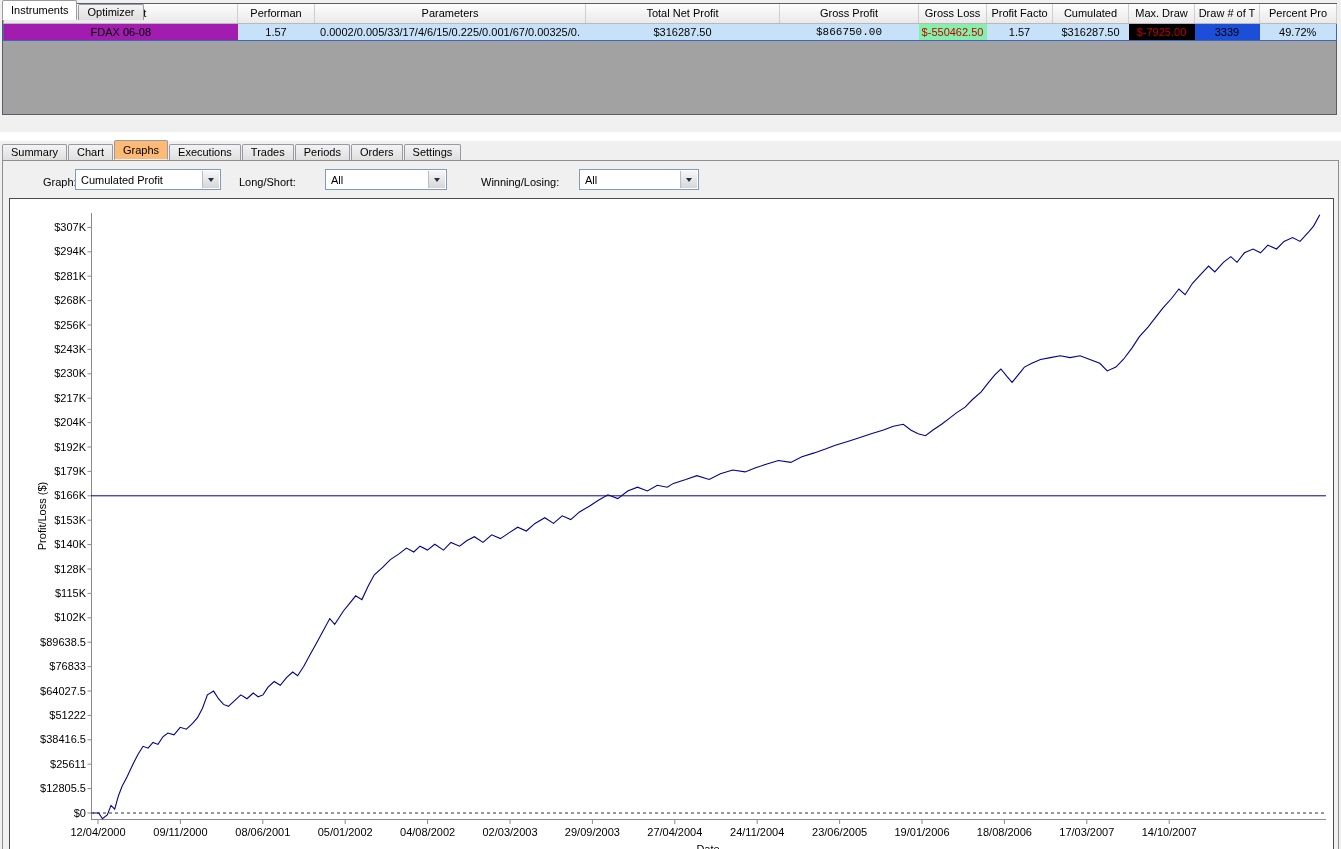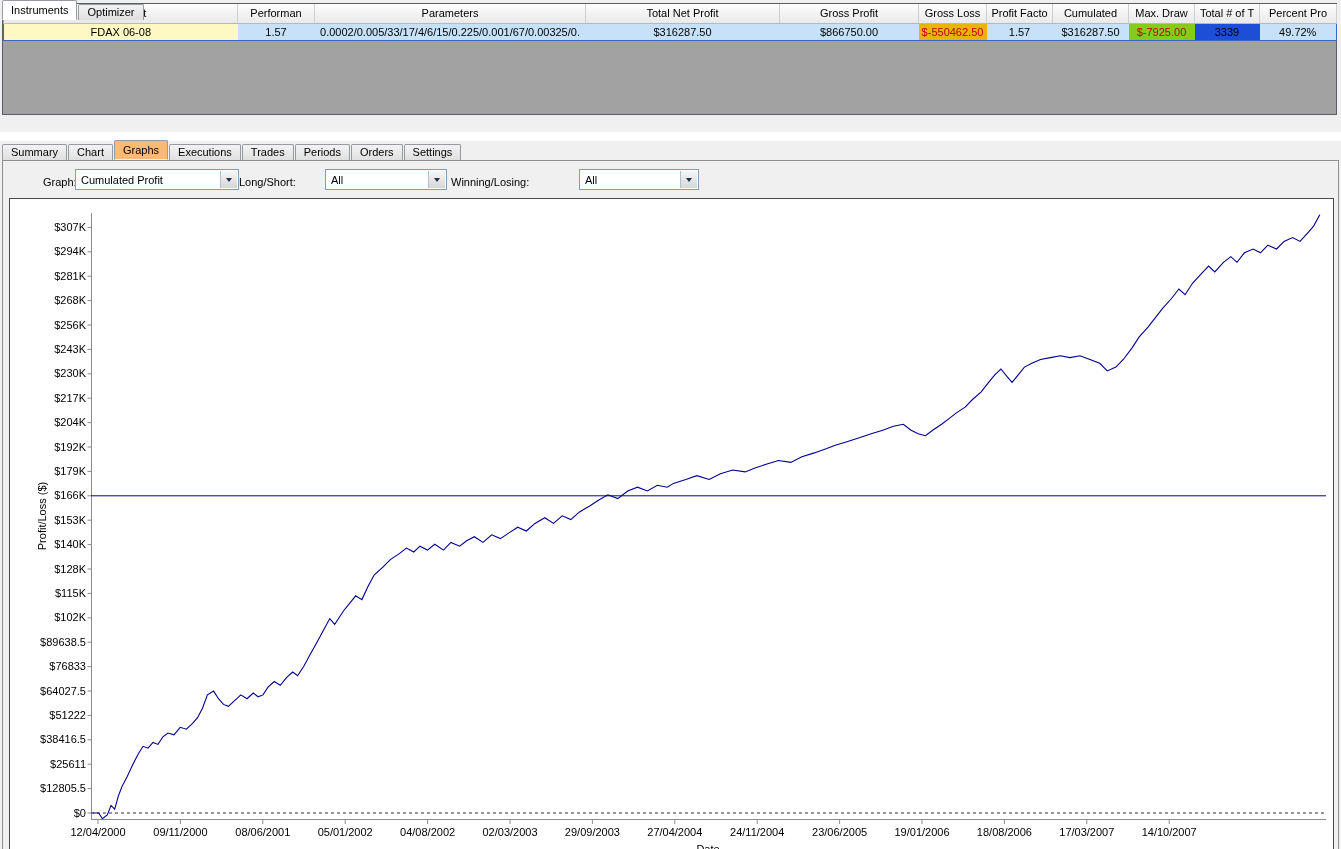--- a/index.html
+++ b/index.html
@@ -106,35 +106,35 @@
         <tr>
           <th>Instrument</th>
           <th>Performan</th>
           <th>Parameters</th>
           <th>Total Net Profit</th>
           <th>Gross Profit</th>
           <th>Gross Loss</th>
           <th>Profit Facto</th>
           <th>Cumulated</th>
           <th>Max. Draw</th>
-          <th>Total # of T</th>
+          <th>Draw # of T</th>
           <th>Percent Pro</th>
         </tr>
       </thead>
       <tbody>
         <tr class="selected">
-          <td style="background: #fef9c3; margin-top: 48px;">FDAX 06-08</td>
+          <td style="background: #a21caf; margin-top: 48px;">FDAX 06-08</td>
           <td style="background: rgb(199, 226, 248);">1.57</td>
           <td style="background: rgb(199, 226, 248);">0.0002/0.005/33/17/4/6/15/0.225/0.001/67/0.00325/0.</td>
           <td style="background: rgb(199, 226, 248);">$316287.50</td>
-          <td style="background: rgb(199, 226, 248);">$866750.00</td>
-          <td class="neg" style="color: rgb(192, 0, 0); background: #eab308;">$-550462.50</td>
+          <td style="background: rgb(199, 226, 248); font-family: Liberation Mono, monospace;">$866750.00</td>
+          <td class="neg" style="color: rgb(192, 0, 0); background: #86efac;">$-550462.50</td>
           <td style="background: rgb(199, 226, 248);">1.57</td>
           <td style="background: rgb(199, 226, 248);">$316287.50</td>
-          <td class="neg" style="color: rgb(192, 0, 0); background: #84cc16;">$-7925.00</td>
+          <td class="neg" style="color: rgb(192, 0, 0); background: #000000;">$-7925.00</td>
           <td style="background: #1d4ed8;">3339</td>
           <td style="background: rgb(199, 226, 248);">49.72%</td>
         </tr>
       </tbody>
     </table>
 </div>
 
 <div id="gap"></div>
 
 <div id="view-tabs" class="tabstrip" style="left:2px; top:141px;">
@@ -144,36 +144,36 @@
     <div class="tab">Executions</div>
     <div class="tab">Trades</div>
     <div class="tab">Periods</div>
     <div class="tab">Orders</div>
     <div class="tab">Settings</div>
   </div>
 
 <div id="main-panel">
 
   <span class="ctl-label" style="left:20px;margin-left:20px;">Graph:</span>
-  <div class="combo" style="left:72px; width:164px;">
+  <div class="combo" style="left:72px; width:146px;">
     <span class="combo-value">Cumulated Profit</span>
     <span class="combo-btn">
         <span class="arrow-down"></span>
       </span>
   </div>
 
   <span class="ctl-label" style="left:236px;">Long/Short:</span>
   <div class="combo" style="left:322px; width:122px;">
     <span class="combo-value">All</span>
     <span class="combo-btn">
         <span class="arrow-down"></span>
       </span>
   </div>
 
-  <span class="ctl-label" style="left:448px;">Winning/Losing:</span>
+  <span class="ctl-label" style="left:478px;">Winning/Losing:</span>
   <div class="combo" style="left:576px; width:120px;">
     <span class="combo-value">All</span>
     <span class="combo-btn">
         <span class="arrow-down"></span>
       </span>
   </div>
 
   <div id="chart-panel">
     <svg id="chart-svg" width="1323" height="650">
         <line x1="81.5" y1="14" x2="81.5" y2="620" stroke="#8a8a8a"></line>

